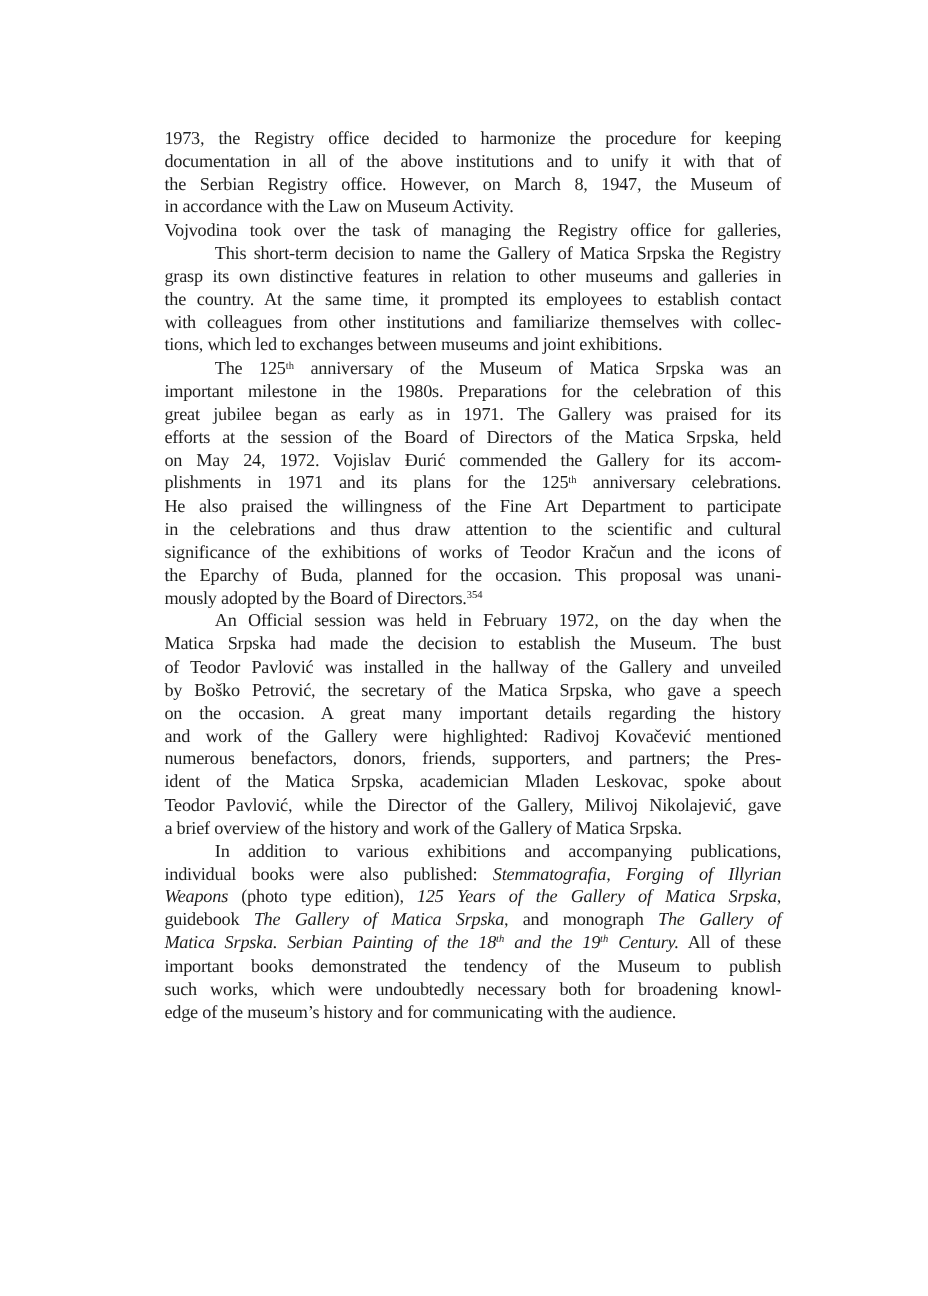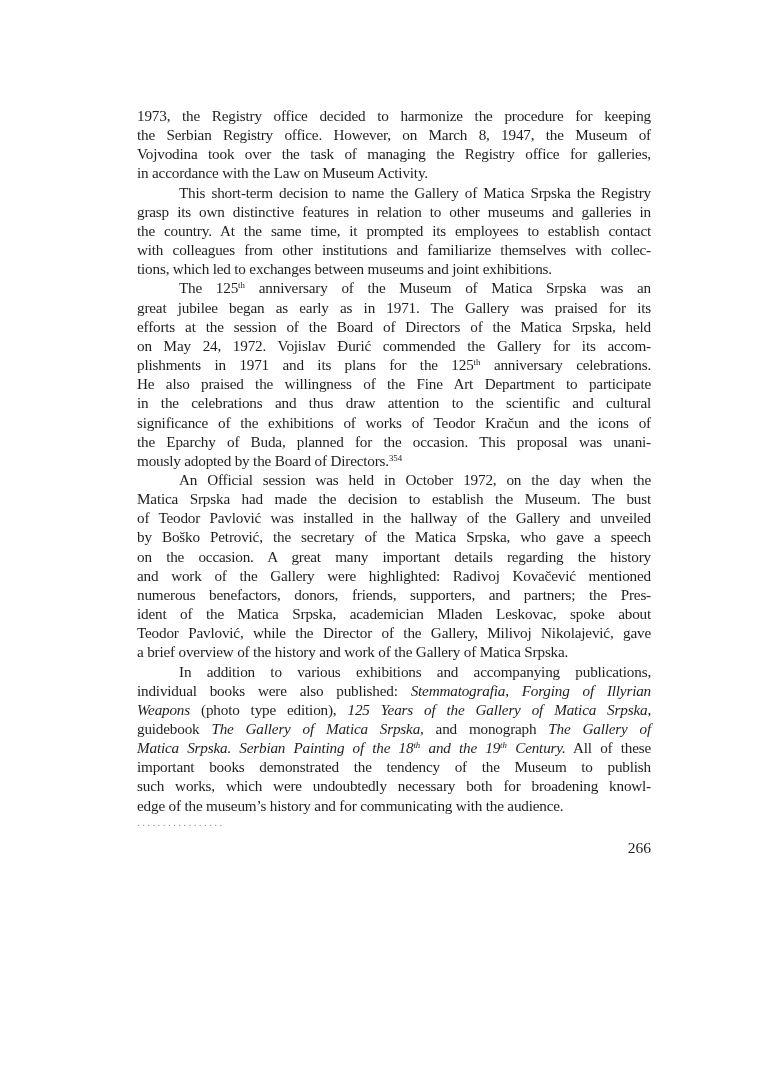--- a/index.html
+++ b/index.html
@@ -59,45 +59,47 @@
   }
 </style>
 </head>
 <body>
 
 <div class="page">
   <div class="text-block">
     <div id="body-text">
         <div class="para">
           <div class="line"><span>1973, the Registry office decided to harmonize the procedure for keeping</span></div>
+          <div class="line"><span>documentation in all of the above institutions and to unify it with that of</span></div>
           <div class="line"><span>the Serbian Registry office. However, on March 8, 1947, the Museum of</span></div>
+          <div class="line last"><span>in accordance with the Law on Museum Activity.</span></div>
           <div class="line"><span>Vojvodina took over the task of managing the Registry office for galleries,</span></div>
-          <div class="line last"><span>in accordance with the Law on Museum Activity.</span></div>
         </div>
         <div class="para">
           <div class="line ind"><span>This short-term decision to name the Gallery of Matica Srpska the Registry</span></div>
           <div class="line"><span>grasp its own distinctive features in relation to other museums and galleries in</span></div>
           <div class="line"><span>the country. At the same time, it prompted its employees to establish contact</span></div>
           <div class="line"><span>with colleagues from other institutions and familiarize themselves with collec-</span></div>
           <div class="line last"><span>tions, which led to exchanges between museums and joint exhibitions.</span></div>
         </div>
         <div class="para">
           <div class="line ind"><span>The 125</span><sup class="sp">th</sup><span> anniversary of the Museum of Matica Srpska was an</span></div>
+          <div class="line"><span>important milestone in the 1980s. Preparations for the celebration of this</span></div>
           <div class="line"><span>great jubilee began as early as in 1971. The Gallery was praised for its</span></div>
           <div class="line"><span>efforts at the session of the Board of Directors of the Matica Srpska, held</span></div>
           <div class="line"><span>on May 24, 1972. Vojislav Đurić commended the Gallery for its accom-</span></div>
           <div class="line"><span>plishments in 1971 and its plans for the 125</span><sup class="sp">th</sup><span> anniversary celebrations.</span></div>
           <div class="line"><span>He also praised the willingness of the Fine Art Department to participate</span></div>
           <div class="line"><span>in the celebrations and thus draw attention to the scientific and cultural</span></div>
           <div class="line"><span>significance of the exhibitions of works of Teodor Kračun and the icons of</span></div>
           <div class="line"><span>the Eparchy of Buda, planned for the occasion. This proposal was unani-</span></div>
           <div class="line last"><span>mously adopted by the Board of Directors.</span><sup class="sp">354</sup></div>
         </div>
         <div class="para">
-          <div class="line ind"><span>An Official session was held in October 1972, on the day when the</span></div>
+          <div class="line ind"><span>An Official session was held in February 1972, on the day when the</span></div>
           <div class="line"><span>Matica Srpska had made the decision to establish the Museum. The bust</span></div>
           <div class="line"><span>of Teodor Pavlović was installed in the hallway of the Gallery and unveiled</span></div>
           <div class="line"><span>by Boško Petrović, the secretary of the Matica Srpska, who gave a speech</span></div>
           <div class="line"><span>on the occasion. A great many important details regarding the history</span></div>
           <div class="line"><span>and work of the Gallery were highlighted: Radivoj Kovačević mentioned</span></div>
           <div class="line"><span>numerous benefactors, donors, friends, supporters, and partners; the Pres-</span></div>
           <div class="line"><span>ident of the Matica Srpska, academician Mladen Leskovac, spoke about</span></div>
           <div class="line"><span>Teodor Pavlović, while the Director of the Gallery, Milivoj Nikolajević, gave</span></div>
           <div class="line last"><span>a brief overview of the history and work of the Gallery of Matica Srpska.</span></div>
         </div>

